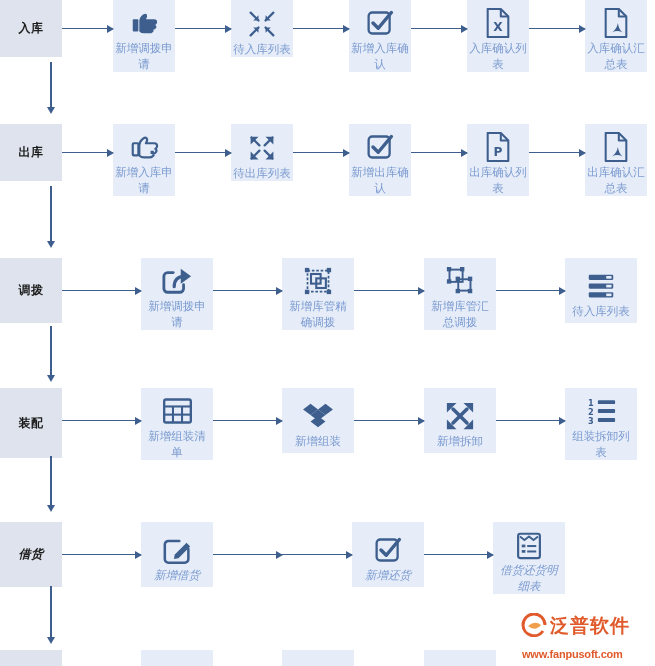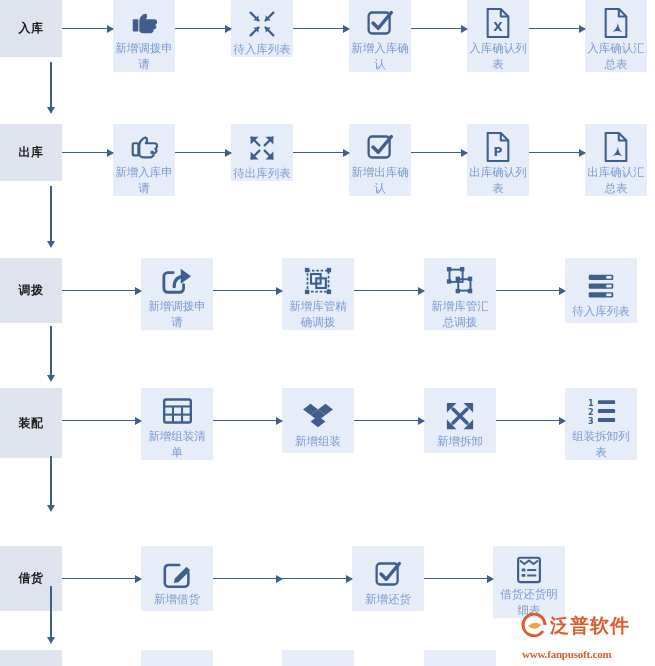--- a/index.html
+++ b/index.html
@@ -99,21 +99,21 @@
     pointer-events:none;
   }
   .wm .wm-top{display:flex;align-items:center;gap:3px;}
   .wm .wm-mark{width:26px;height:24px;flex:0 0 auto;}
   .wm .wm-name{
     font-size:19px;font-weight:bold;color:#e05a2b;
     letter-spacing:1px;line-height:20px;
   }
   .wm .wm-url{
     font-size:11px;color:#e05a2b;font-weight:bold;
-    font-family:Liberation Serif, serif;
+    font-family:Liberation Sans, sans-serif;
     margin-left:1px;margin-top:11px;letter-spacing:-0.2px;
   }
 </style>
 </head>
 <body>
 
 <div id="flow">
     <div class="row narrow" style="top: 0px;">
       <div class="cat" style="height: 57px;">入库</div>
       <div class="harrow" style="height: 57px; width: 51px;">
@@ -449,21 +449,21 @@
                 <text x="1" y="8">1</text>
                 <text x="1" y="18">2</text>
                 <text x="1" y="28">3</text>
               </g>
             </svg>
           </div>
           <div class="cap">组装拆卸列表</div>
         </div>
       </div>
     </div>
-    <div class="row wide" style="top: 546px;">
+    <div class="row wide" style="top: 522px; font-style: italic;">
       <div class="cat" style="height: 65px;">借货</div>
       <div class="harrow" style="height: 65px; width: 79px;">
         <i></i>
       </div>
       <div class="node">
         <div class="tile" style="min-height: 65px;">
           <div class="ico">
             <svg width="29" height="28" viewBox="0 0 32 30">
               <path d="M28 14 v11 a4 4 0 0 1 -4 4 h-18 a4 4 0 0 1 -4 -4 v-16 a4 4 0 0 1 4 -4 h12" fill="none" stroke="#3e5f8e" stroke-width="2.8" stroke-linecap="round"></path>
               <path d="M13 20 l13-13 l4 4 l-13 13 l-5 1 z" fill="#3e5f8e"></path>

